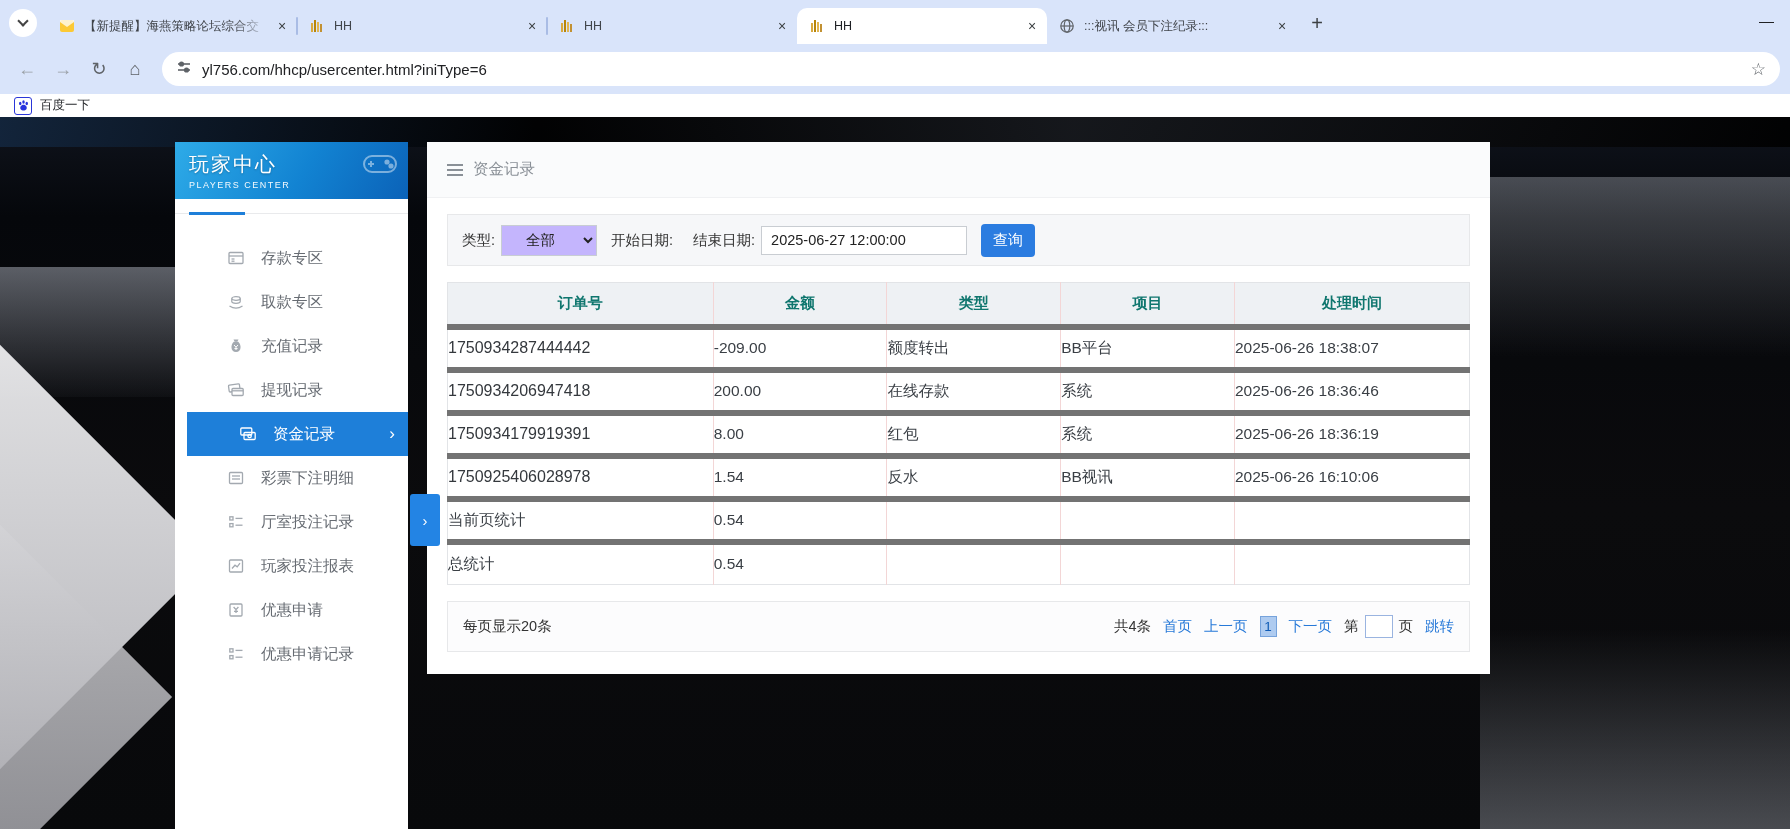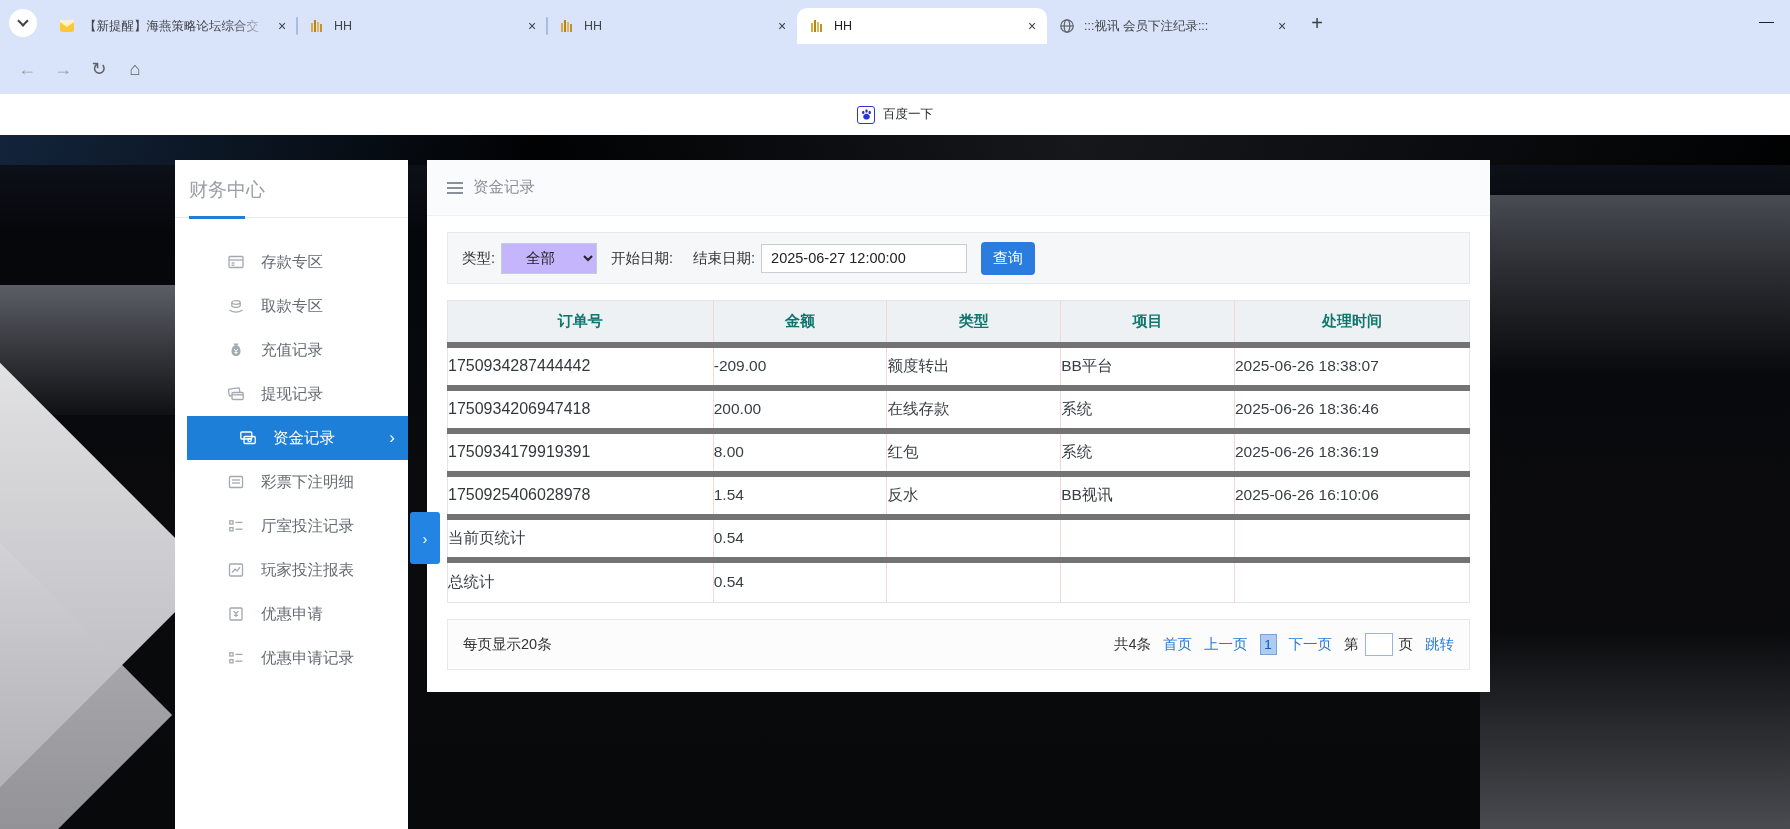--- a/index.html
+++ b/index.html
@@ -30,21 +30,21 @@
   .toolbar { height:50px; background:#d9e4fa; display:flex; align-items:center; padding:0 10px; gap:2px; flex:0 0 auto; }
   .nav-btn { width:34px; height:34px; display:flex; align-items:center; justify-content:center;
     font-size:18px; color:#5f6368; border-radius:50%; cursor:pointer; }
   .nav-btn.dim { color:#9aa0a6; }
   .url-bar { flex:1; height:34px; background:#fff; border-radius:17px; margin-left:8px;
     display:flex; align-items:center; padding:0 14px; }
   .url-text { font-size:15px; color:#202124; margin-left:10px; }
   .star { margin-left:auto; color:#5f6368; font-size:17px; cursor:pointer; }
 
   
-  .bookmarks { height:41px; background:#fff; display:flex; align-items:center; padding:0 14px; flex:0 0 auto;justify-content:center; }
+  .bookmarks { height:23px; background:#fff; display:flex; align-items:center; padding:0 14px; flex:0 0 auto; }
   .bm { display:flex; align-items:center; gap:8px; cursor:pointer; }
   .bm-label { font-size:12.5px; color:#1f2125; }
   .baidu-ico { width:18px; height:18px; border:1.5px solid #2a36d8; border-radius:3px;
     display:flex; align-items:center; justify-content:center; background:#fff; }
 
   
   .page { position:relative; flex:1; overflow:hidden;
     background:linear-gradient(180deg,#10141d 0%,#05070b 14%,#0b0b0d 55%,#08090b 100%); }
   .bg-art { position:absolute; pointer-events:none; }
   .bg-top-glow { left:0; top:0; width:100%; height:30px; background:linear-gradient(90deg,#13263e,#000 30%,#16181c 60%,#000); opacity:.9; }
@@ -195,20 +195,32 @@
 
     <div class="new-tab">+</div>
     <div class="win-controls">—</div>
   </div>
 
   <div class="toolbar">
     <div class="nav-btn dim">←</div>
     <div class="nav-btn dim">→</div>
     <div class="nav-btn">↻</div>
     <div class="nav-btn">⌂</div>
+    <div class="url-bar">
+      <span>
+        <svg width="16" height="16" viewBox="0 0 16 16" stroke="#5f6368" stroke-width="1.6" fill="#5f6368">
+            <line x1="2" y1="5" x2="14" y2="5"></line>
+            <circle cx="5.5" cy="5" r="1.8"></circle>
+            <line x1="2" y1="11" x2="14" y2="11"></line>
+            <circle cx="10.5" cy="11" r="1.8"></circle>
+          </svg>
+      </span>
+      <span class="url-text">yl756.com/hhcp/usercenter.html?iniType=6</span>
+      <span class="star">☆</span>
+    </div>
   </div>
 
   <div class="bookmarks">
     <div class="bm">
       <span class="baidu-ico">
         <svg width="13" height="13" viewBox="0 0 16 16" fill="#2632dd">
             <ellipse cx="4" cy="5.5" rx="1.5" ry="2.2"></ellipse>
             <ellipse cx="12" cy="5.5" rx="1.5" ry="2.2"></ellipse>
             <ellipse cx="8" cy="3.6" rx="1.5" ry="2.1"></ellipse>
             <path d="M8 7 C5 7 3 10 4.5 12.5 C6 14.8 10 14.8 11.5 12.5 C13 10 11 7 8 7 Z"></path>
@@ -220,21 +232,33 @@
 
   <div class="page">
     <div class="bg-art bg-top-glow"></div>
     <div class="bg-art bg-left-streak"></div>
     <div class="bg-art bg-tri1"></div>
     <div class="bg-art bg-tri2"></div>
     <div class="bg-art bg-right-streak"></div>
     <div class="bg-art bg-right-bottom"></div>
 
     <div class="sidebar">
-      <div class="sb-section">财务中心</div>
+      <div class="sb-header">
+        <div class="sb-title">玩家中心</div>
+        <div class="sb-sub">PLAYERS CENTER</div>
+        <span class="sb-deco">
+          <svg width="40" height="30" viewBox="0 0 40 30" fill="none" stroke="#fff" stroke-width="2">
+              <rect x="4" y="6" width="32" height="16" rx="8"></rect>
+              <circle cx="27" cy="12" r="1.6" fill="#fff"></circle>
+              <circle cx="31" cy="16" r="1.6" fill="#fff"></circle>
+              <line x1="11" y1="11" x2="11" y2="17"></line>
+              <line x1="8" y1="14" x2="14" y2="14"></line>
+            </svg>
+        </span>
+      </div>
       <div class="sb-divider"></div>
 
       <div class="sb-menu">
         <div class="sb-item">
           <svg width="18" height="18" viewBox="0 0 18 18" fill="none" stroke="currentColor" stroke-width="1.3">
               <rect x="2" y="3.5" width="14" height="11" rx="1"></rect>
               <line x1="2" y1="7" x2="16" y2="7"></line>
               <line x1="4.5" y1="10" x2="7.5" y2="10"></line>
               <line x1="4.5" y1="12.2" x2="7.5" y2="12.2"></line>
             </svg>

